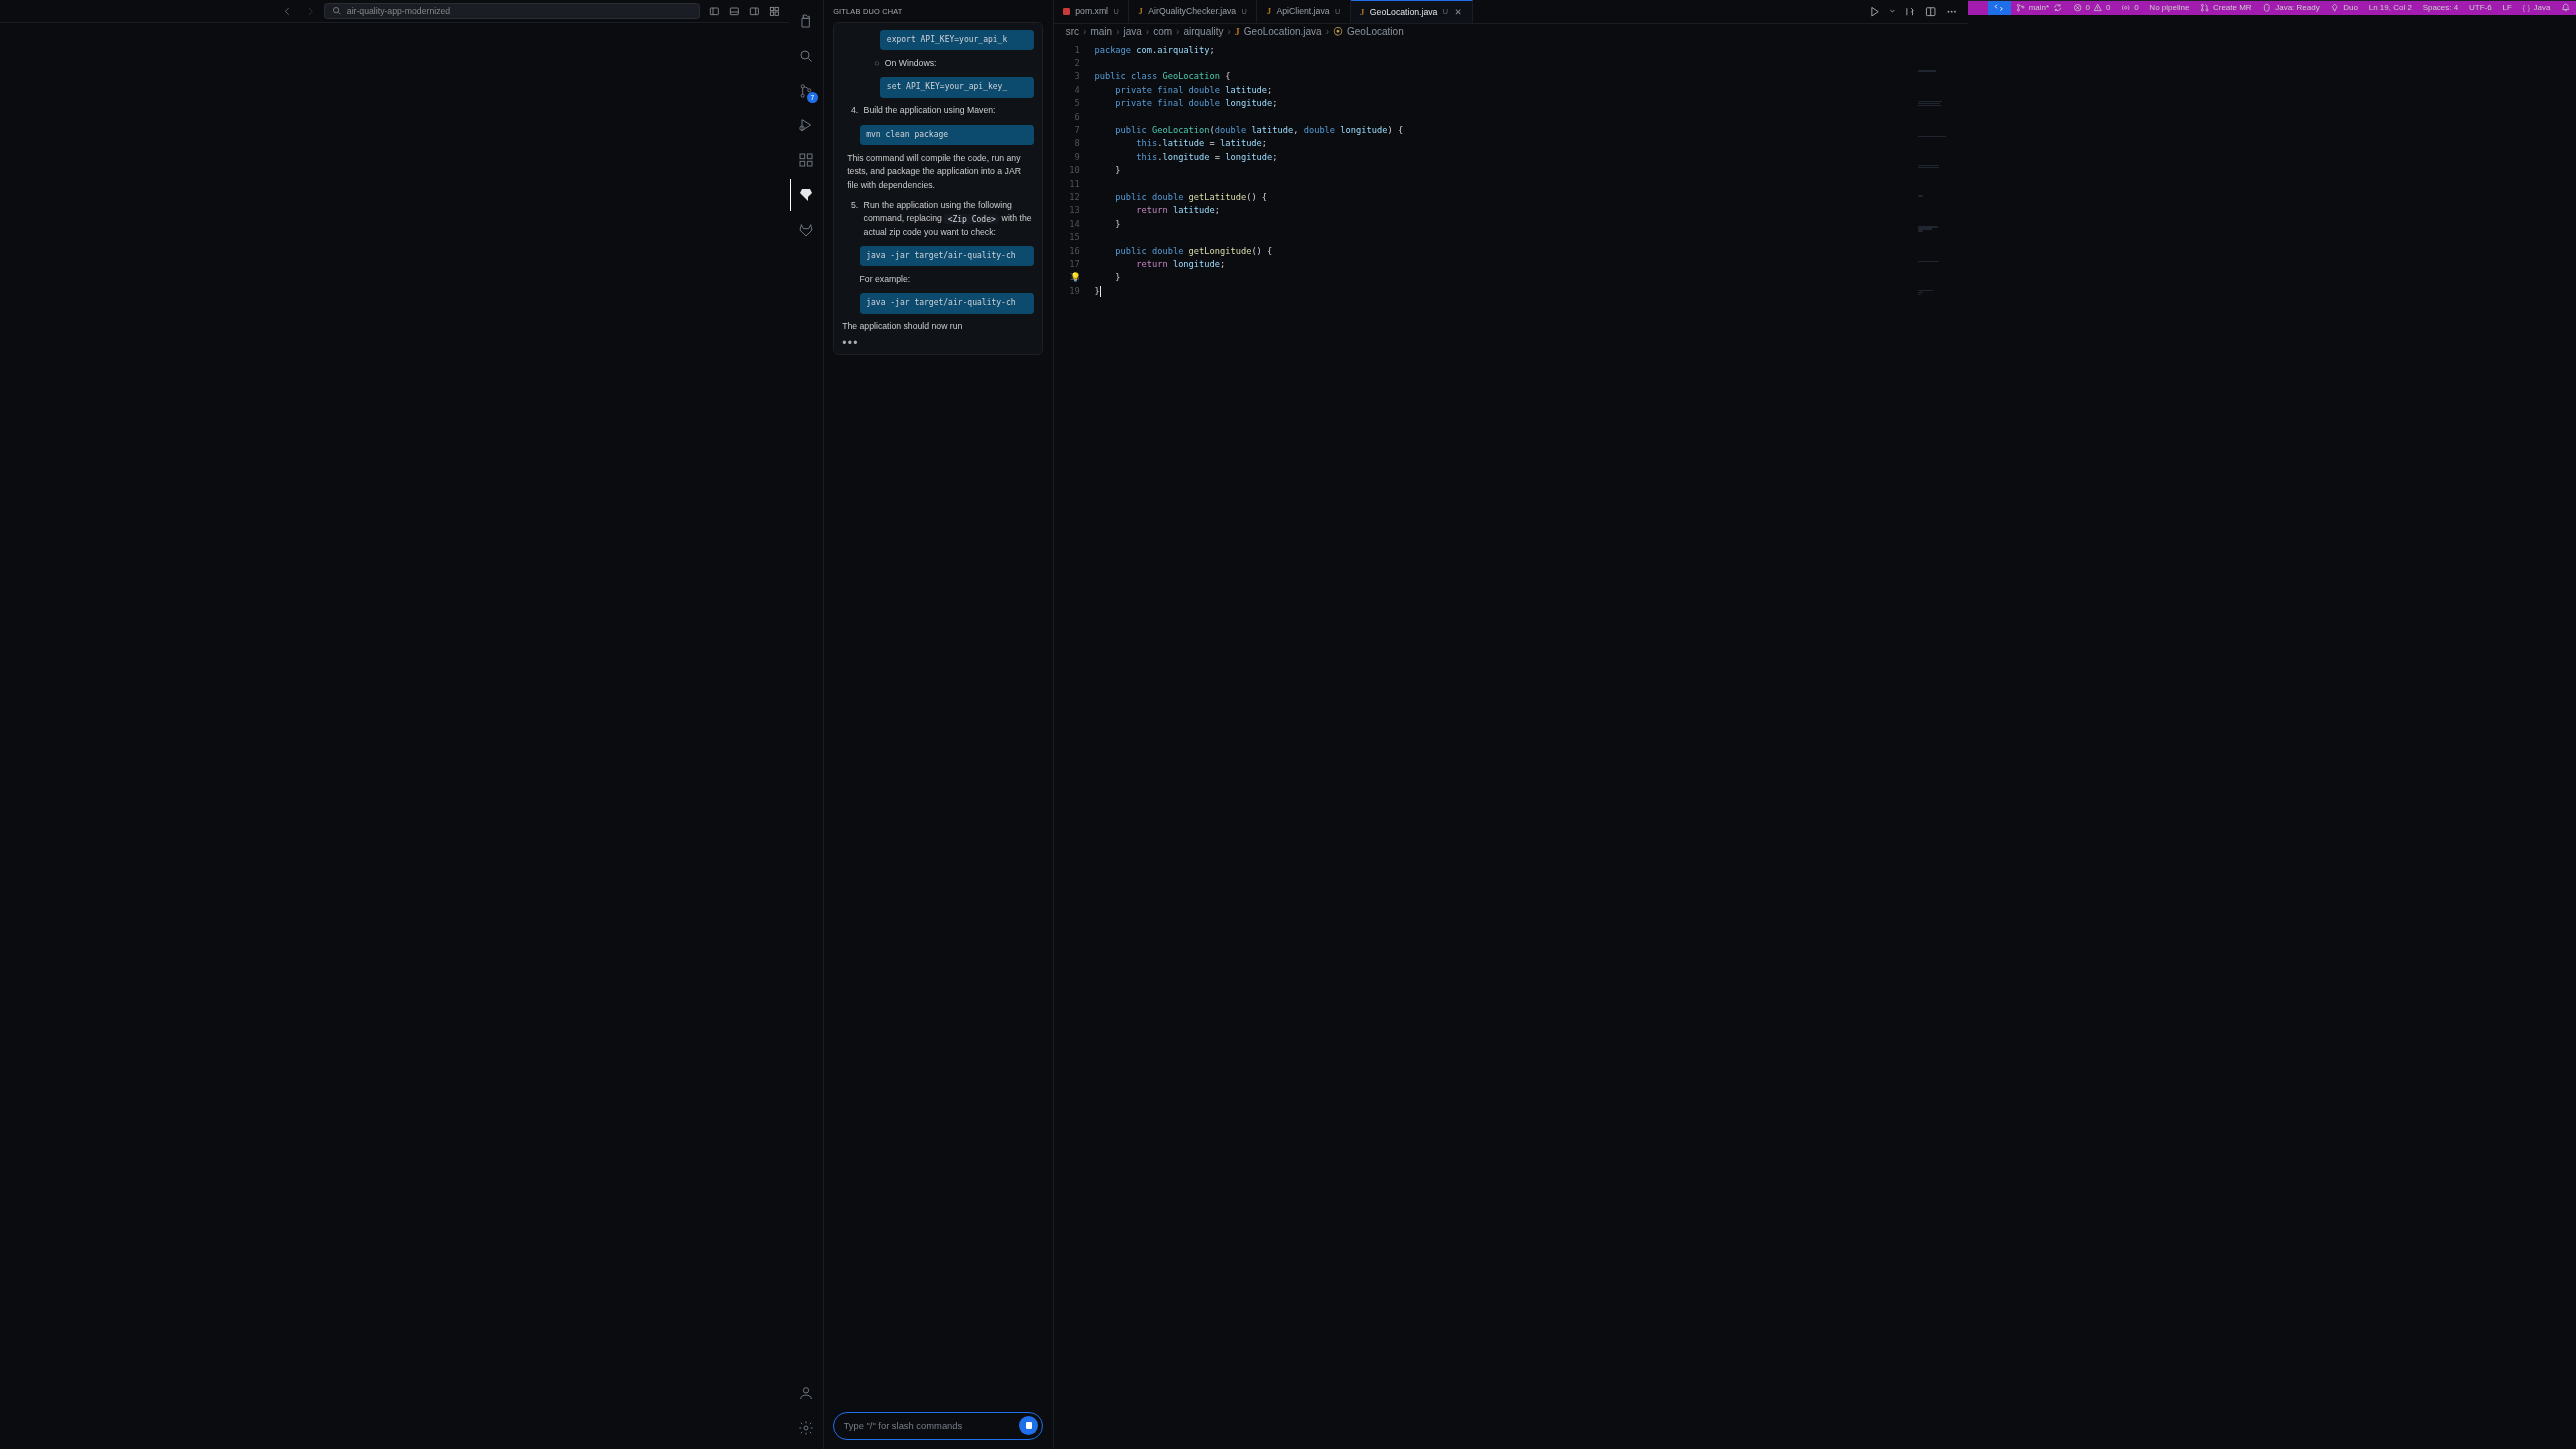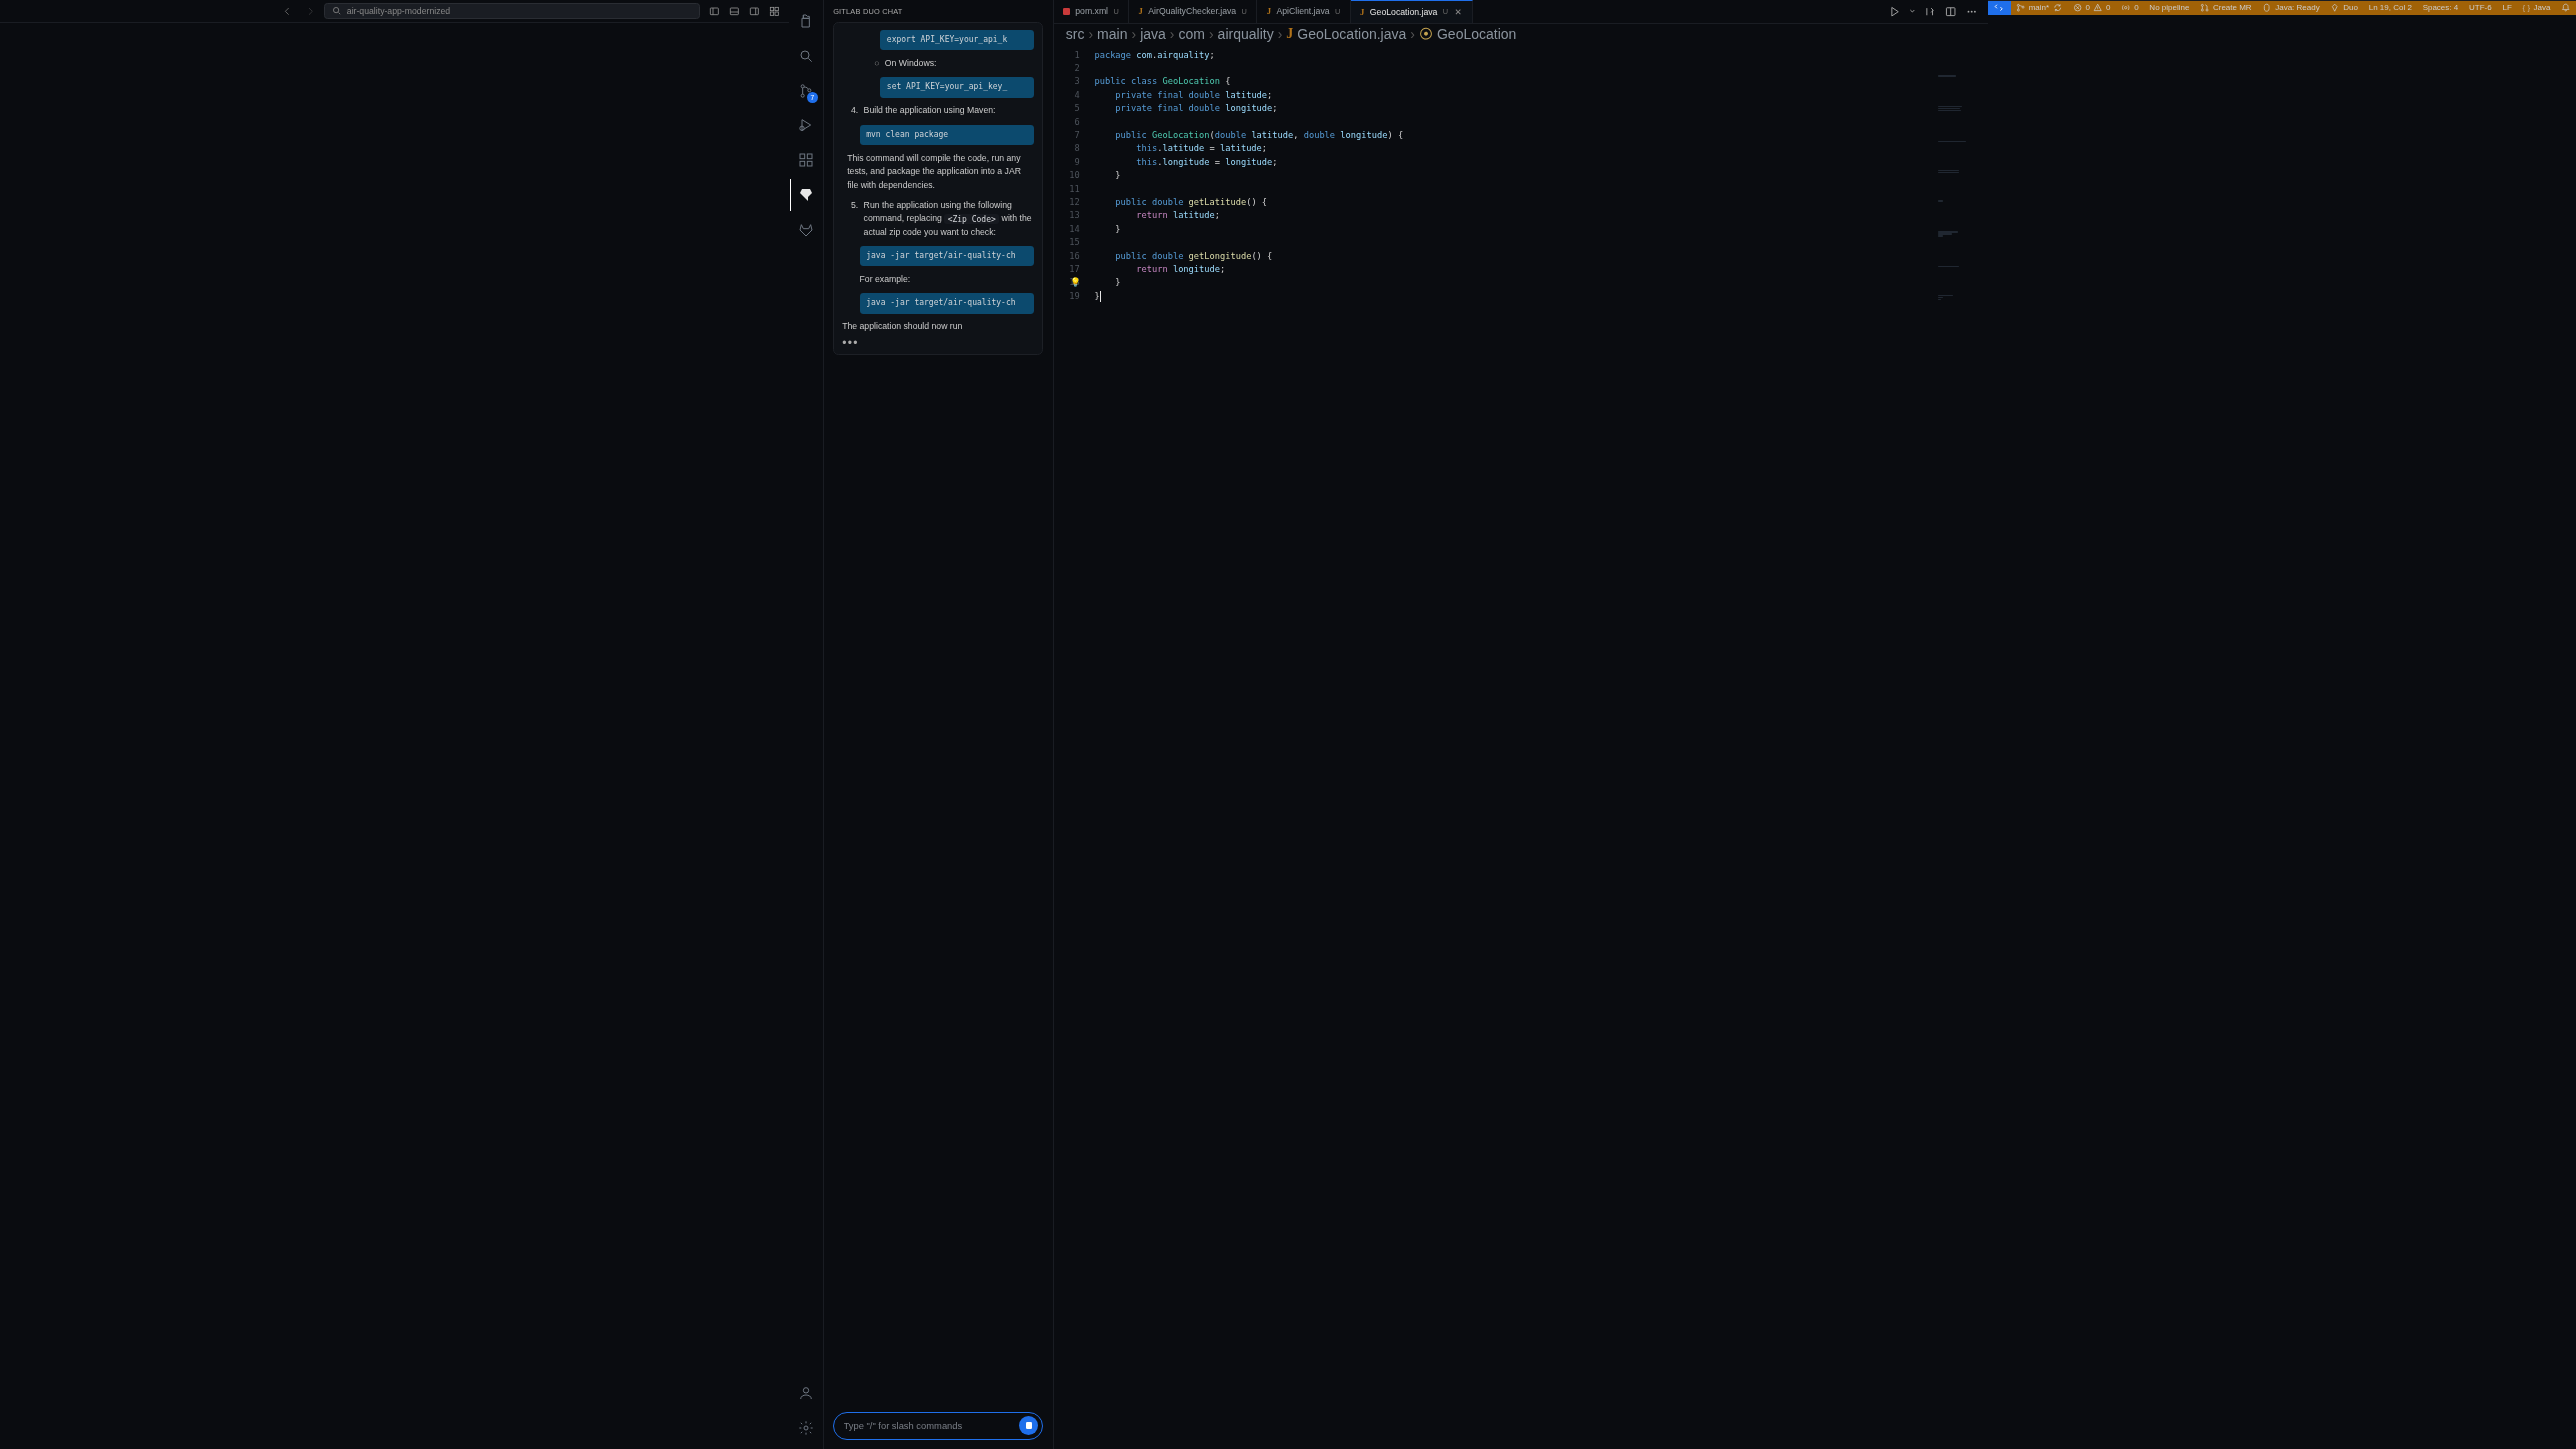--- a/index.html
+++ b/index.html
@@ -50,36 +50,36 @@
 .tabs{ height:23.5px; display:flex; align-items:stretch; background:#0a0c10; border-bottom:0.7px solid #1a1d23; }
 .tab{ display:flex; align-items:center; padding:0 9.4px; gap:5.4px; color:#9aa0a6; font-size:8.7px; border-right:0.7px solid #1a1d23; position:relative; white-space:nowrap; }
 .tab.active{ color:#e6e6e6; border-top:1px solid #1f6feb; background:#0d1117; }
 .tab .badge-u{ color:#666; font-size:7.4px; }
 .tab .lang-icon{ color:#b07219; font-weight:700; font-family:serif; }
 .tab .pom-icon{ width:6.7px; height:6.7px; border-radius:1.3px; background:#c93a3a; display:inline-block; }
 .tab .close{ color:#888; width:9.4px; display:flex; align-items:center; justify-content:center; }
 .tabs-right{ margin-left:auto; display:flex; align-items:center; gap:4px; padding-right:6.7px; color:#aaa; }
 .tabs-right .tb-btn{ width:17.4px; height:17.4px; display:flex; align-items:center; justify-content:center; }
 
-.breadcrumb{ display:flex; align-items:flex-start; gap:4px; padding:2.7px 12px; font-size:14px; color:#8b949e; border-bottom:0.7px solid transparent; }
+.breadcrumb{ display:flex; align-items:flex-start; gap:4px; padding:2.7px 12px; font-size:10px; color:#8b949e; border-bottom:0.7px solid transparent; }
 .breadcrumb .sep{ color:#555; }
 .breadcrumb .sym{ color:#c3a24f; }
 
 .code-wrap{ flex:1; display:flex; position:relative; }
 .gutter{ width:34px; text-align:right; padding:2.7px 8px 0 0; color:#4d535b; font-family:"SF Mono",Menlo,Consolas,monospace; font-size:8.7px; line-height:13.4px; position:relative; }
 .gutter .bulb{ position:absolute; right:-1.3px; color:#d7ba4a; font-size:8.7px; }
 .code{ flex:1; padding:2.7px 0 0 6.7px; font-family:"SF Mono",Menlo,Consolas,monospace; font-size:8.7px; line-height:13.4px; color:#d1d5da; white-space:pre; position:relative; }
 .k-pkg{ color:#569cd6; } .k-kw{ color:#569cd6; } .k-type{ color:#569cd6; } .k-cls{ color:#4ec9b0; } .k-fn{ color:#dcdcaa; } .k-id{ color:#9cdcfe; } .k-prm{ color:#9cdcfe; } .p{ color:#d4d4d4; } .k-this{ color:#569cd6; } .k-ctl{ color:#c586c0; }
 .cursor{ display:inline-block; width:0.7px; height:10.7px; background:#e6e6e6; vertical-align:middle; animation:blink 1s step-start infinite; }
 @keyframes blink{ 50%{opacity:0;} }
 .minimap{ position:absolute; top:2.7px; right:2.7px; width:47px; height:40px; opacity:.6; }
 .mm-line{ height:1.3px; margin-bottom:0.7px; background:#2f3a47; border-radius:0.7px; }
 
 
-.statusbar{ height:14.8px; background:#a16207; border-top:0.7px solid #1a1d23; display:flex; align-items:center; font-size:8px; color:#ccc; }
+.statusbar{ height:14.8px; background:#a21caf; border-top:0.7px solid #1a1d23; display:flex; align-items:center; font-size:8px; color:#ccc;padding-left:20px; }
 .sb-remote{ width:23px; height:100%; background:#1f6feb; display:flex; align-items:center; justify-content:center; color:#fff; }
 .sb-item{ padding:0 5.4px; display:flex; align-items:center; gap:3.4px; height:100%; }
 .sb-right{ margin-left:auto; display:flex; }
 svg{ display:block; }
 </style>
 </head>
 <body>
 
 <div class="container">
 

